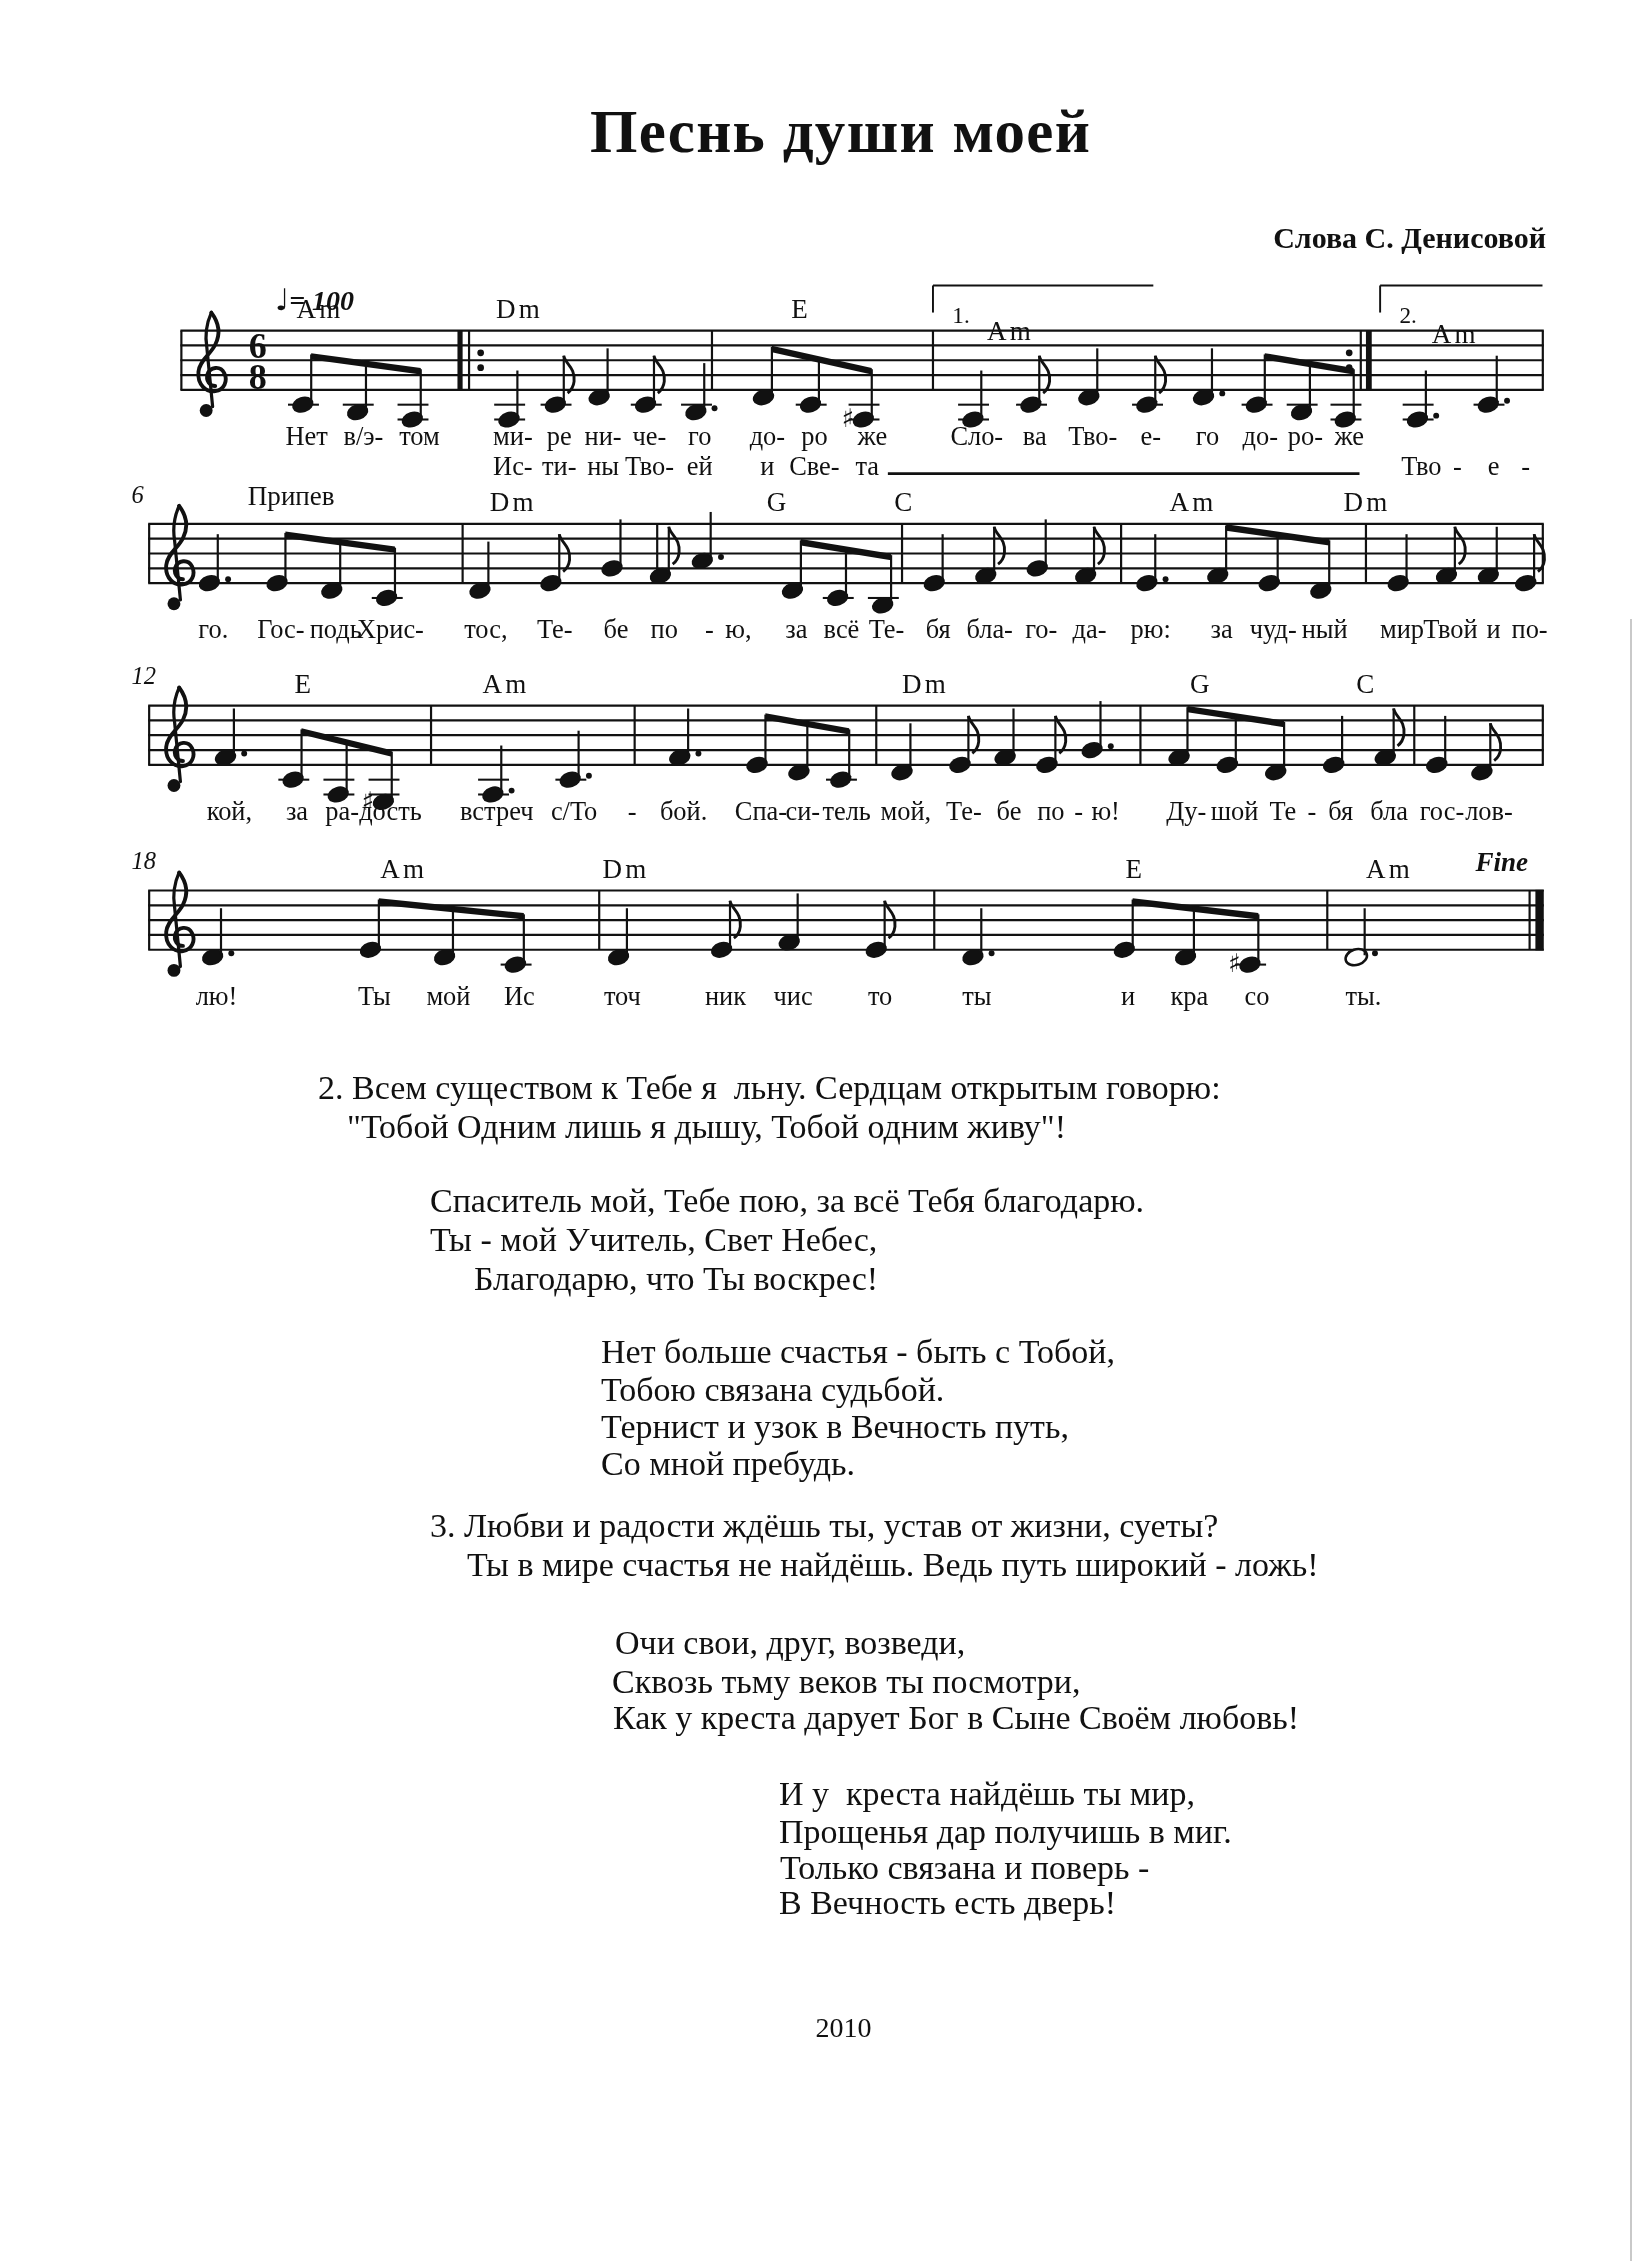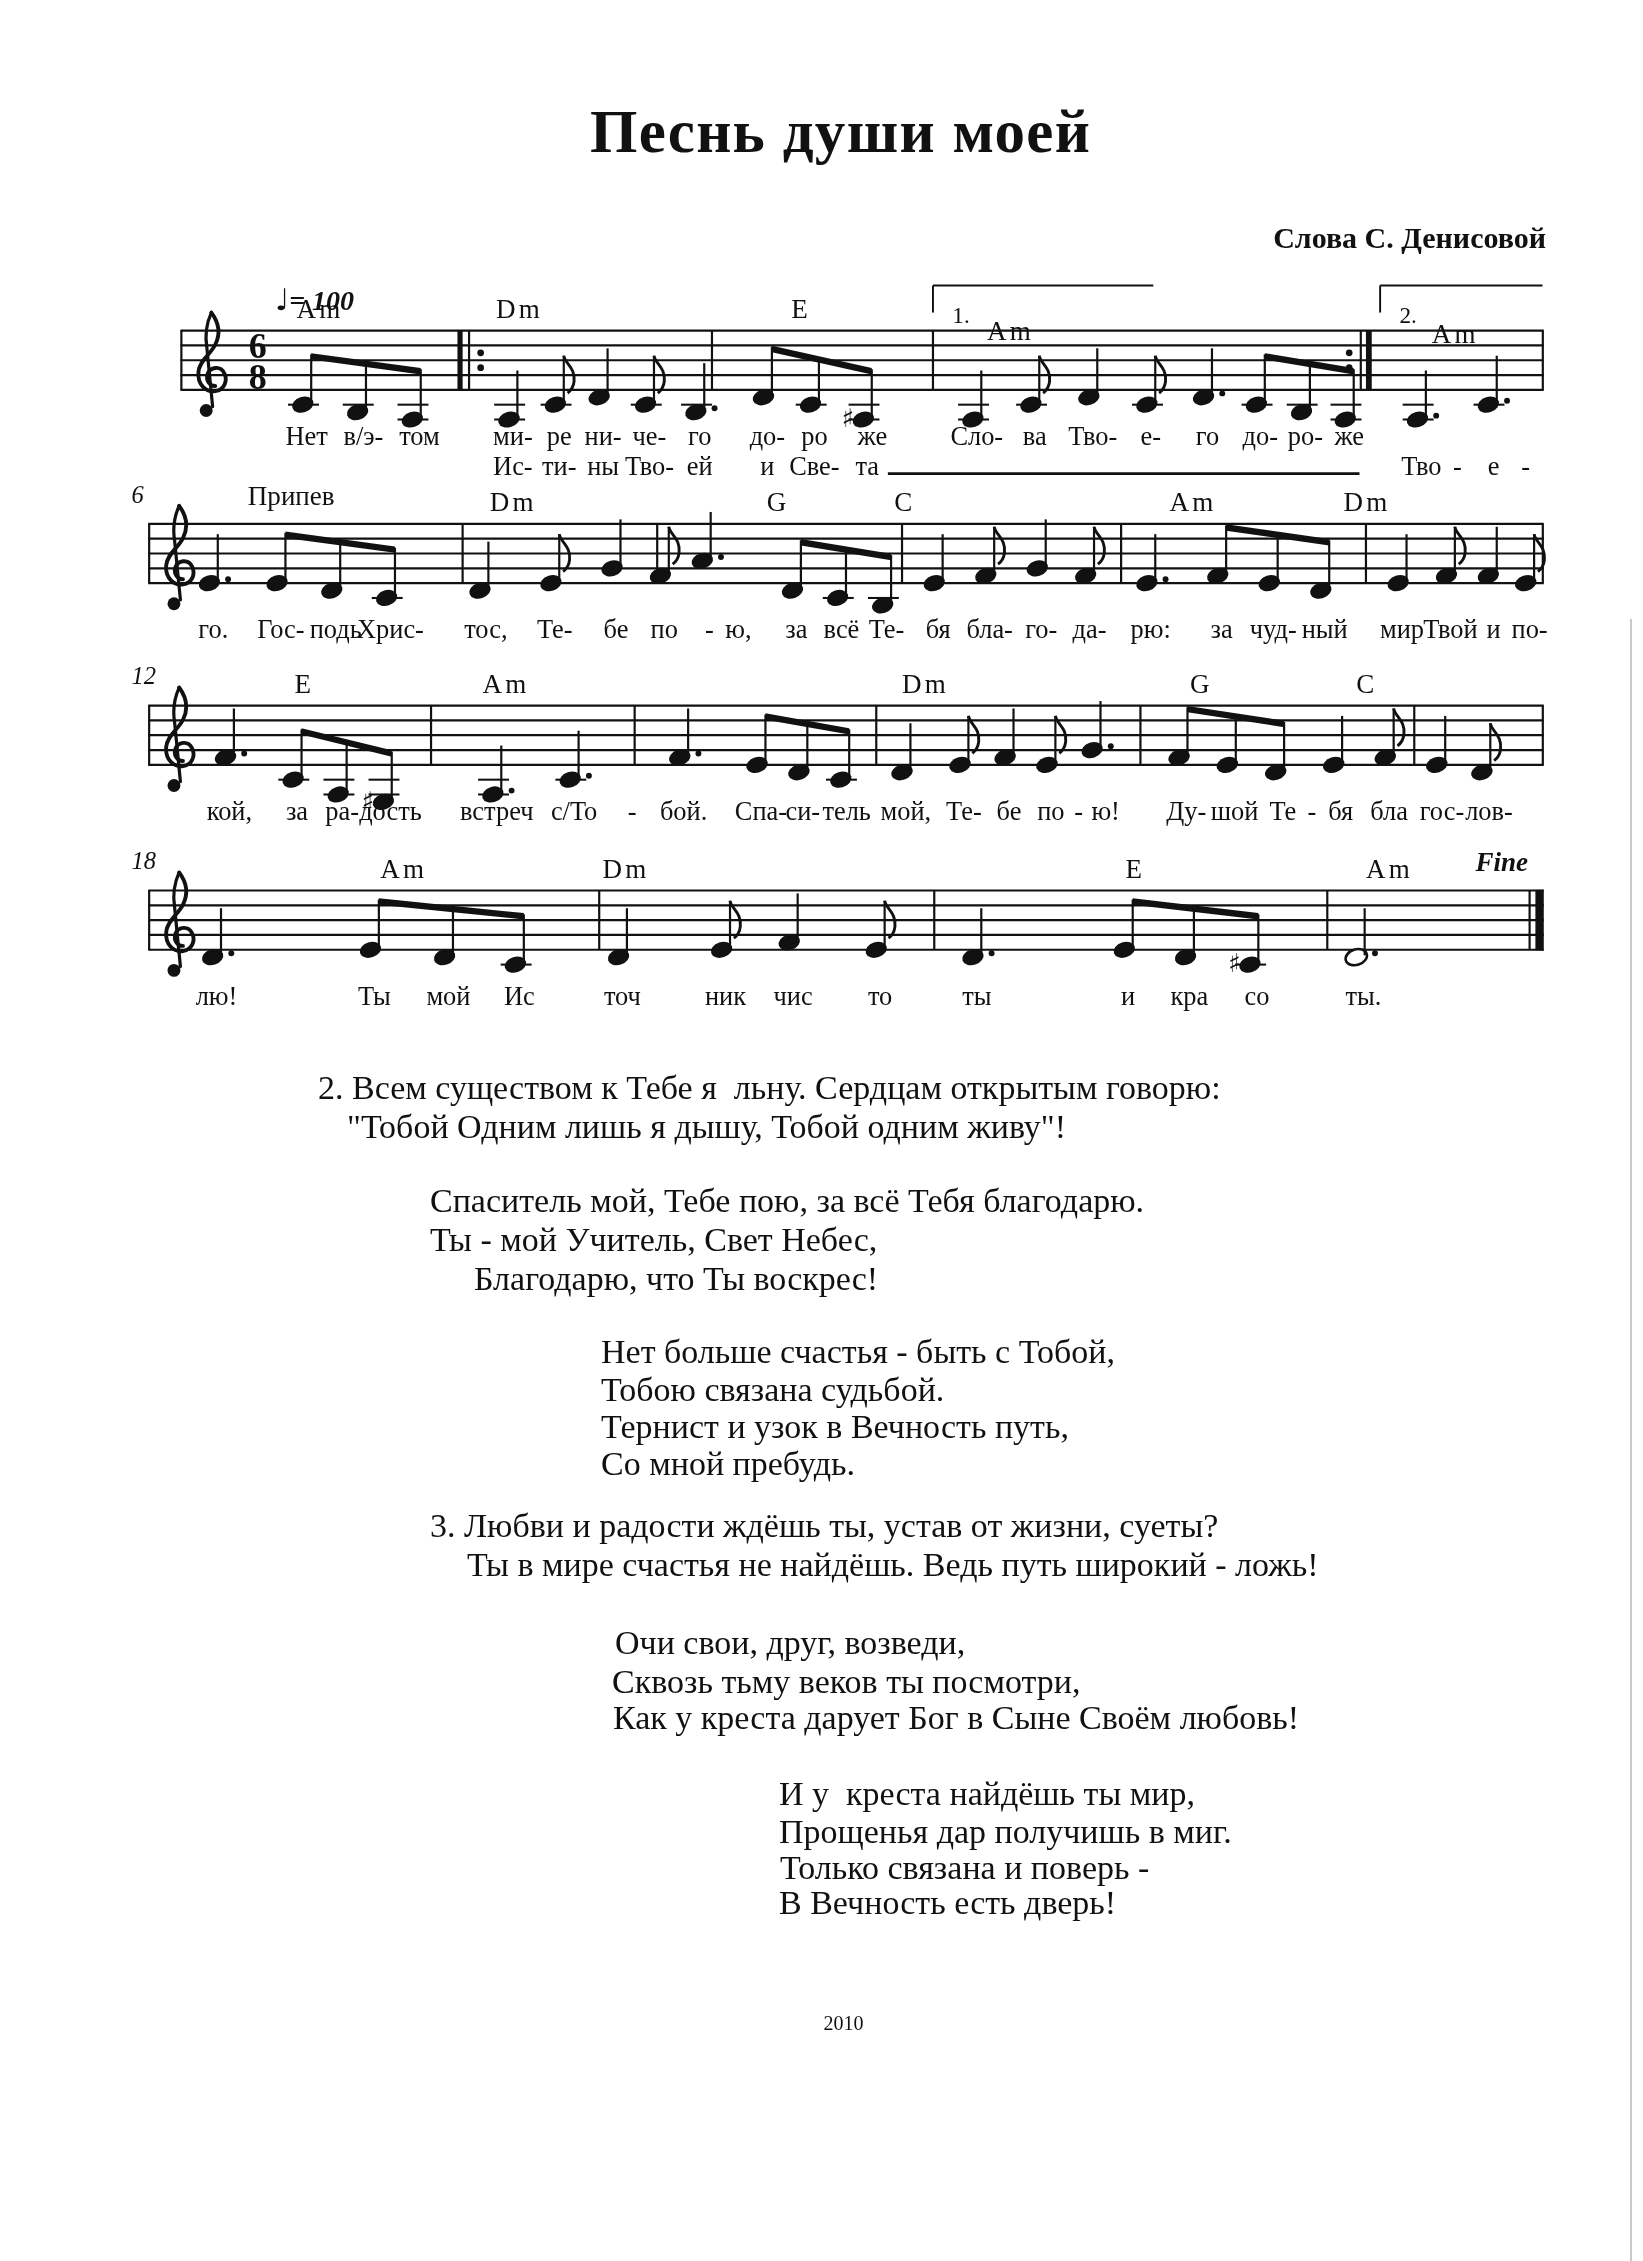--- a/index.html
+++ b/index.html
@@ -5,21 +5,21 @@
   html,body{margin:0;padding:0;background:#888;}
   #page{position:relative;width:1643px;height:2261px;background:#ffffff;overflow:hidden;
         font-family:"Liberation Serif",serif;color:#111;}
   #score-svg{position:absolute;left:0;top:0;}
   .abs{position:absolute;white-space:pre;text-align:center;}
   .title{font-weight:bold;font-size:61px;letter-spacing:1.3px;}
   .credit{font-weight:bold;font-size:30px;}
   .tempo{font-weight:bold;font-style:italic;font-size:28px;}
   .tempo .glyph{font-family:"DejaVu Sans",sans-serif;font-style:normal;font-size:30px;}
   .verse{font-size:34px;}
-  .year{font-size:20px;margin-left:44px;}
+  .year{font-size:28px;margin-left:44px;}
   .scanline{position:absolute;width:1.9px;background:#c9c9c9;}
 </style>
 </head>
 <body>
 
 <div id="page">
   <svg id="score-svg" width="1643" height="2261" viewBox="0 0 2550 3509">
       <line x1="280" y1="513" x2="2396" y2="513" stroke="#111" stroke-width="3.4"></line>
       <line x1="280" y1="536" x2="2396" y2="536" stroke="#111" stroke-width="3.4"></line>
       <line x1="280" y1="559" x2="2396" y2="559" stroke="#111" stroke-width="3.4"></line>

